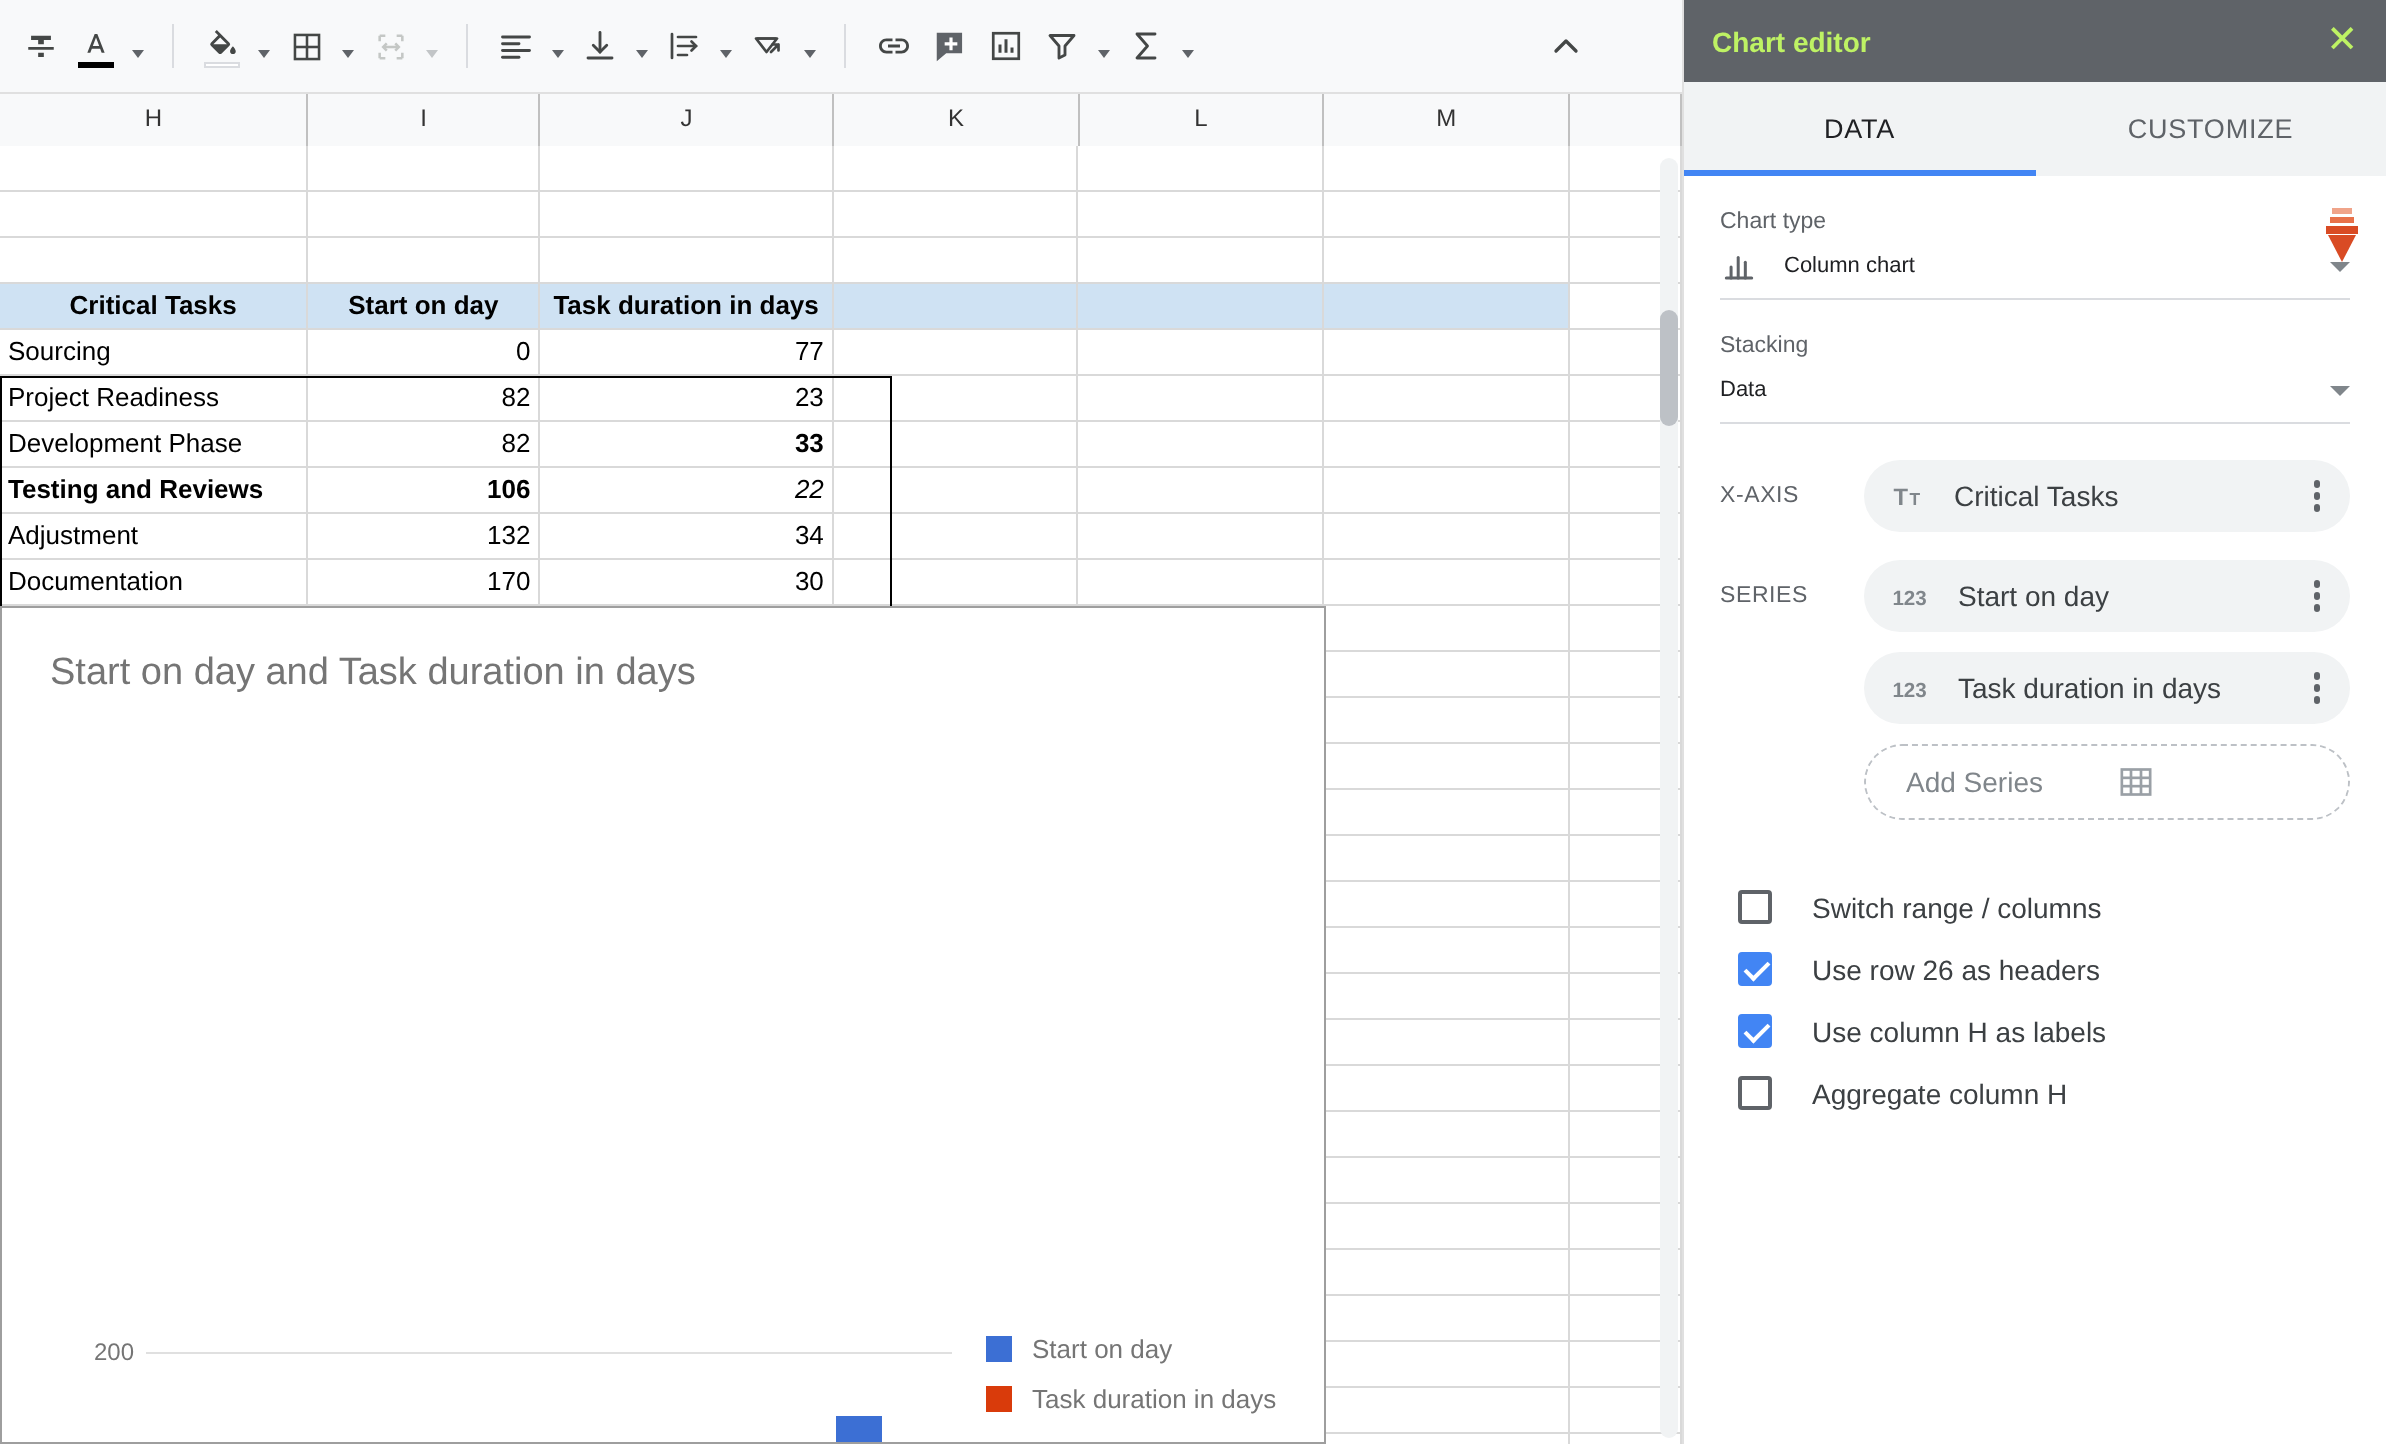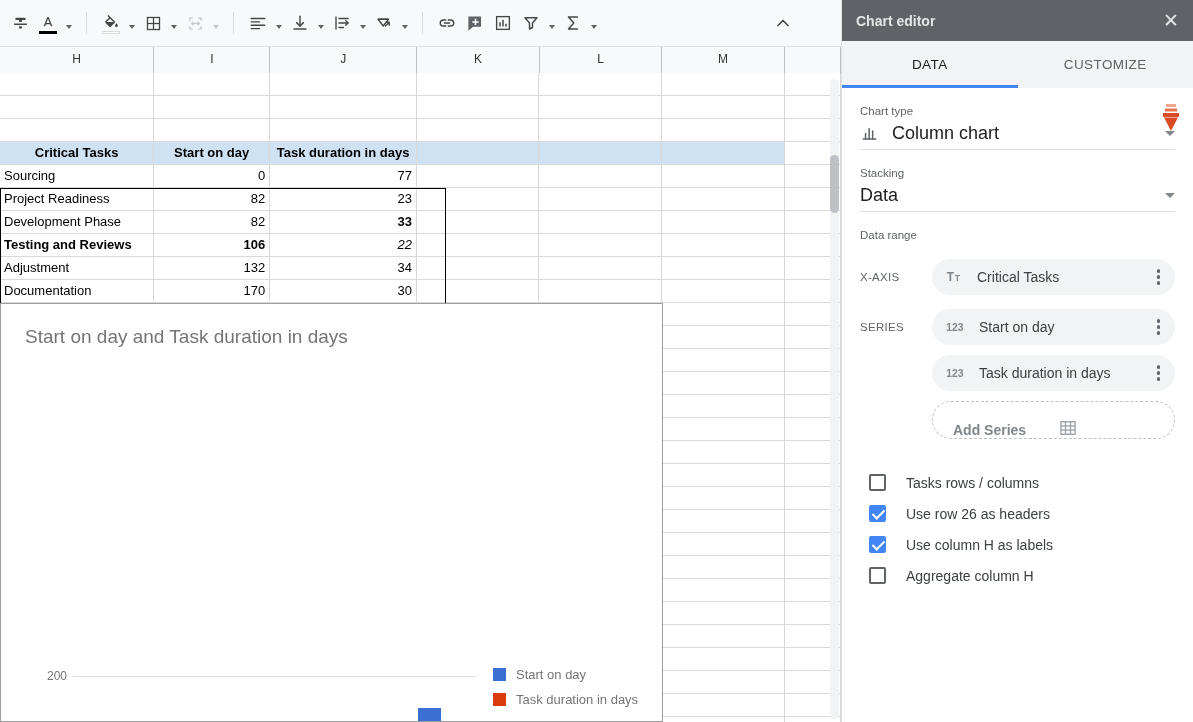--- a/index.html
+++ b/index.html
@@ -105,21 +105,21 @@
   .lg-sw { width: 13px; height: 13px; margin-right: 10px; }
   .lg-tx { font-size: 13px; color: #757575; white-space: nowrap; }
 
   
   .editor {
     position: absolute; left: 841px; top: 0;
     width: 352px; height: 722px; background: #fff;
     border-left: 1px solid #e0e0e0;
   }
   .ed-head {
-    height: 41px; background: #5f6368; color: #e5e5e5;
+    height: 41px; background: #5f6368; color: #bef264;
     display: flex; align-items: center; padding: 0 14px;
   }
   .ed-title { font-size: 14px; font-weight: bold; flex: 1; }
   .ed-x { font-size: 19px; cursor: pointer; line-height: 1; }
   .ed-tabs { display: flex; height: 47px; background: #f1f3f4; }
   .ed-tab {
     flex: 1; display: flex; align-items: center; justify-content: center;
     font-size: 13.5px; letter-spacing: .4px; color: #5f6368; cursor: pointer;
     position: relative;
   }
@@ -127,42 +127,41 @@
   .ed-tab.active::after {
     content: ""; position: absolute; bottom: 0; left: 0; right: 0;
     height: 3px; background: #4285f4;
   }
   .ed-body { padding: 0 18px; position: relative; }
   .fld-label { font-size: 11.5px; color: #5f6368; margin-top: 17px; }
   .fld-row {
     display: flex; align-items: center; height: 33px;
     border-bottom: 1px solid #dadce0; cursor: pointer;
   }
-  .fld-val { font-size: 18px; color: #202124; flex: 1; }
+  .fld-val { font-size: 11px; color: #202124; flex: 1; }
   .fld-caret { width: 0; height: 0;
     border-left: 5px solid transparent; border-right: 5px solid transparent;
     border-top: 5px solid #80868b; }
   .chip {
     display: flex; align-items: center; height: 36px;
     background: #f1f3f4; border-radius: 18px; padding: 0 8px 0 14px;
     cursor: pointer; flex: 1;
   }
   .chip-tx { font-size: 14px; color: #3c4043; flex: 1; margin-left: 12px; }
   .chip-line { display: flex; align-items: center; margin-top: 12px; }
   .chip-key {
     width: 72px; font-size: 11.5px; color: #5f6368;
     letter-spacing: .3px; flex-shrink: 0;
   }
   .dots { display: flex; flex-direction: column; gap: 2.5px; padding: 0 7px; cursor: pointer; }
   .dots b { width: 3.5px; height: 3.5px; border-radius: 50%; background: #5f6368; display: block; }
   .addser {
-    display: flex; align-items: flex-end; height: 38px; flex: 1;
+    display: flex; align-items: center; height: 38px; flex: 1;
     border: 1px dashed #bdc1c6; border-radius: 19px; padding: 0 12px 0 20px;
     cursor: pointer;
-    font-weight: bold;
   }
   .addser span { font-size: 14px; color: #80868b; flex: 1; }
   .cbline { display: flex; align-items: center; height: 31px; cursor: pointer; }
   .cbox {
     width: 17px; height: 17px; border: 2px solid #5f6368;
     border-radius: 2px; margin-right: 20px; flex-shrink: 0; position: relative;
   }
   .cbox.on { background: #4285f4; border-color: #4285f4; }
   .cbox.on::after {
     content: ""; position: absolute; left: 4px; top: 0px;
@@ -653,21 +652,20 @@
         <span class="fld-val">Column chart</span>
         <span class="fld-caret"></span>
       </div>
 
       <div class="fld-label">Stacking</div>
       <div class="fld-row">
         <span class="fld-val">Data</span>
         <span class="fld-caret"></span>
       </div>
 
-      <div class="fld-label">Data range</div>
 
       <div class="chip-line" style="margin-top:18px">
         <span class="chip-key">X-AXIS</span>
         <div class="chip">
           <span style="display:flex">
             <svg width="19" height="19" viewBox="0 0 24 24" fill="#80868b">
                 <text x="1" y="17" font-size="15" font-family="Liberation Sans, sans-serif" font-weight="bold">T</text>
                 <text x="11" y="17" font-size="11" font-family="Liberation Sans, sans-serif" font-weight="bold">T</text>
               </svg>
           </span>
@@ -726,21 +724,21 @@
                 <line x1="9" y1="4.5" x2="9" y2="19.5"></line>
                 <line x1="15" y1="4.5" x2="15" y2="19.5"></line>
               </svg>
           </span>
         </div>
       </div>
 
       <div id="cbwrap" style="margin-top:28px;padding-left:9px">
           <div class="cbline">
             <span class="cbox"></span>
-            <span class="cblab">Tasks rows / columns</span>
+            <span class="cblab">Switch range / columns</span>
           </div>
           <div class="cbline">
             <span class="cbox on"></span>
             <span class="cblab">Use row 26 as headers</span>
           </div>
           <div class="cbline">
             <span class="cbox on"></span>
             <span class="cblab">Use column H as labels</span>
           </div>
           <div class="cbline">

